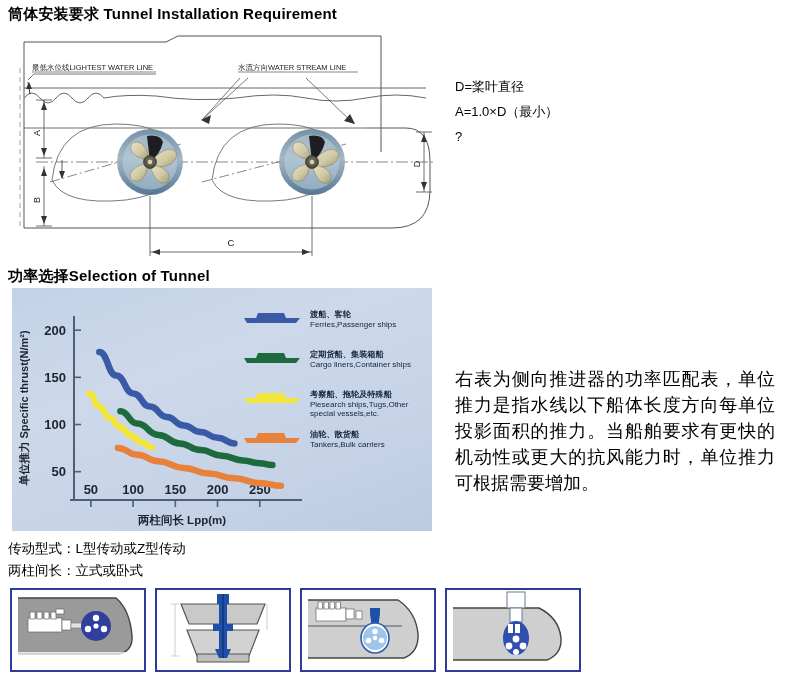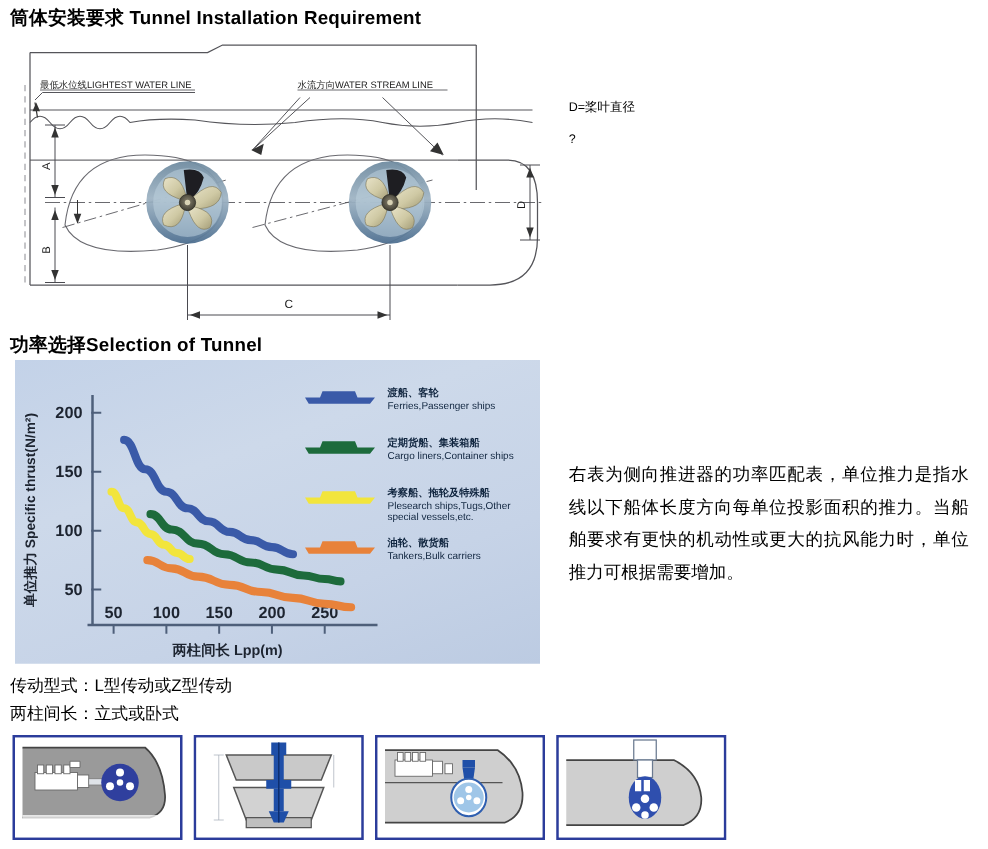--- a/index.html
+++ b/index.html
@@ -34,33 +34,33 @@
   }
   #line-transmission { left: 8px; top: 540px; }
   #line-mounting     { left: 8px; top: 562px; }
 
   
   #spec-block {
     position: absolute;
     left: 455px;
     top: 74px;
     width: 330px;
-    font-size: 10px;
+    font-size: 13px;
     line-height: 25px;
     color: #000;
   }
   #spec-block div { white-space: pre-wrap; }
 
   
   #power-note {
     position: absolute;
     left: 455px;
     top: 366px;
     width: 320px;
-    font-size: 14px;
+    font-size: 18px;
     line-height: 26px;
     color: #000;
     text-align: justify;
   }
 
   
   #drawing {
     position: absolute;
     left: 6px;
     top: 32px;
@@ -235,20 +235,21 @@
     <path d="M144,220 L306,220"></path>
   </g>
   <polygon points="146,220 154,217 154,223" fill="#333"></polygon>
   <polygon points="304,220 296,217 296,223" fill="#333"></polygon>
   <text x="225" y="214" font-size="9.5" fill="#1a1a1a" text-anchor="middle" font-family="'Liberation Sans',sans-serif">C</text>
 </svg>
 </div>
 
 <div id="spec-block">
   <div>D=桨叶直径</div>
+  <div>A=1.0×D（最小）</div>
   <div>?</div>
 </div>
 
 <div class="hdr" id="title-power">功率选择Selection of Tunnel</div>
 
 <div id="chart-wrap">
 <svg id="chart-svg" width="420" height="243" viewBox="0 0 420 243" xmlns="http://www.w3.org/2000/svg">
 
   <g stroke="#4e5f7a" stroke-width="2" fill="none">
     <path id="axis-y" d="M62,28 L62,212"></path>

